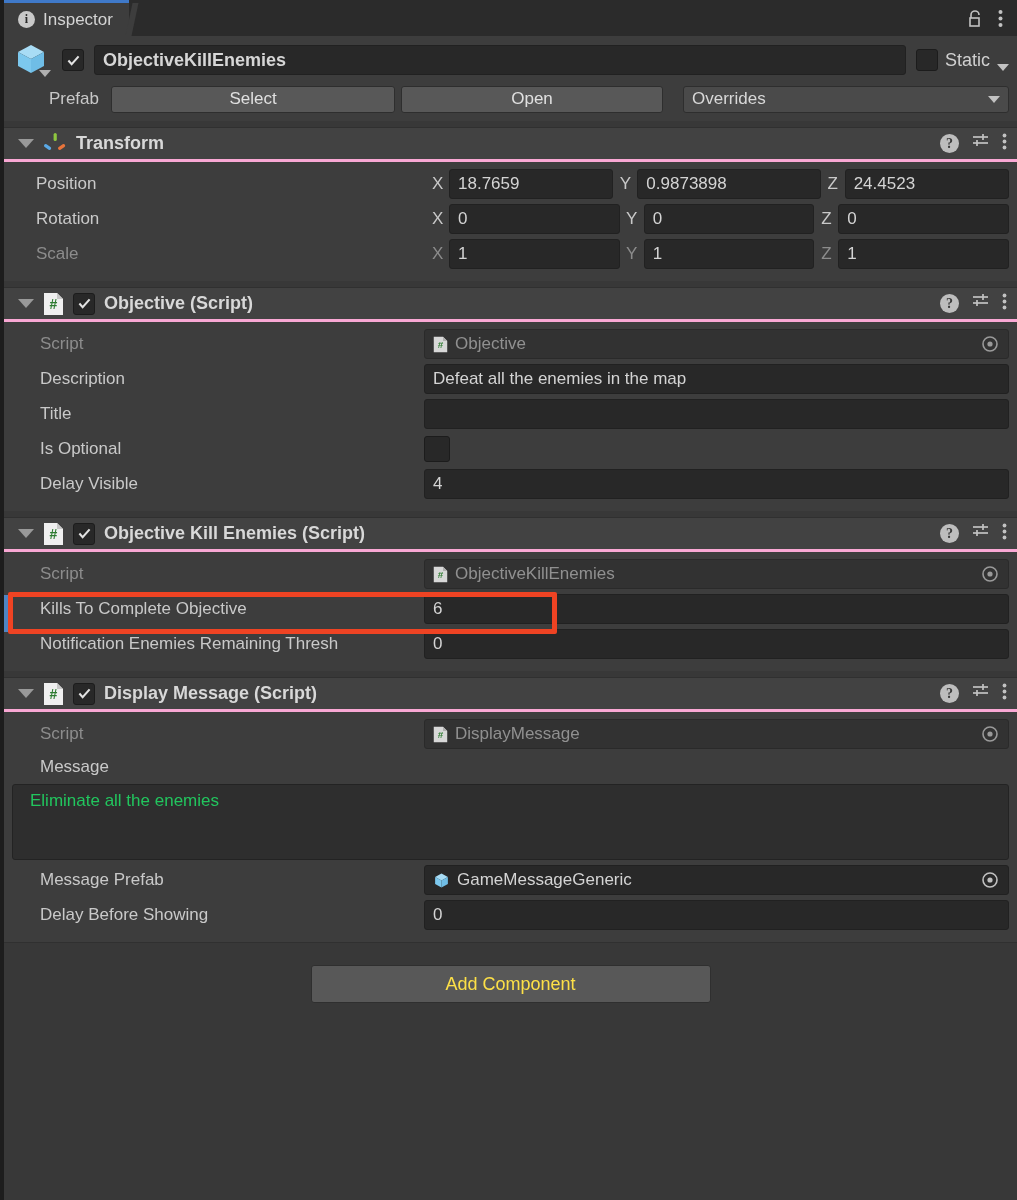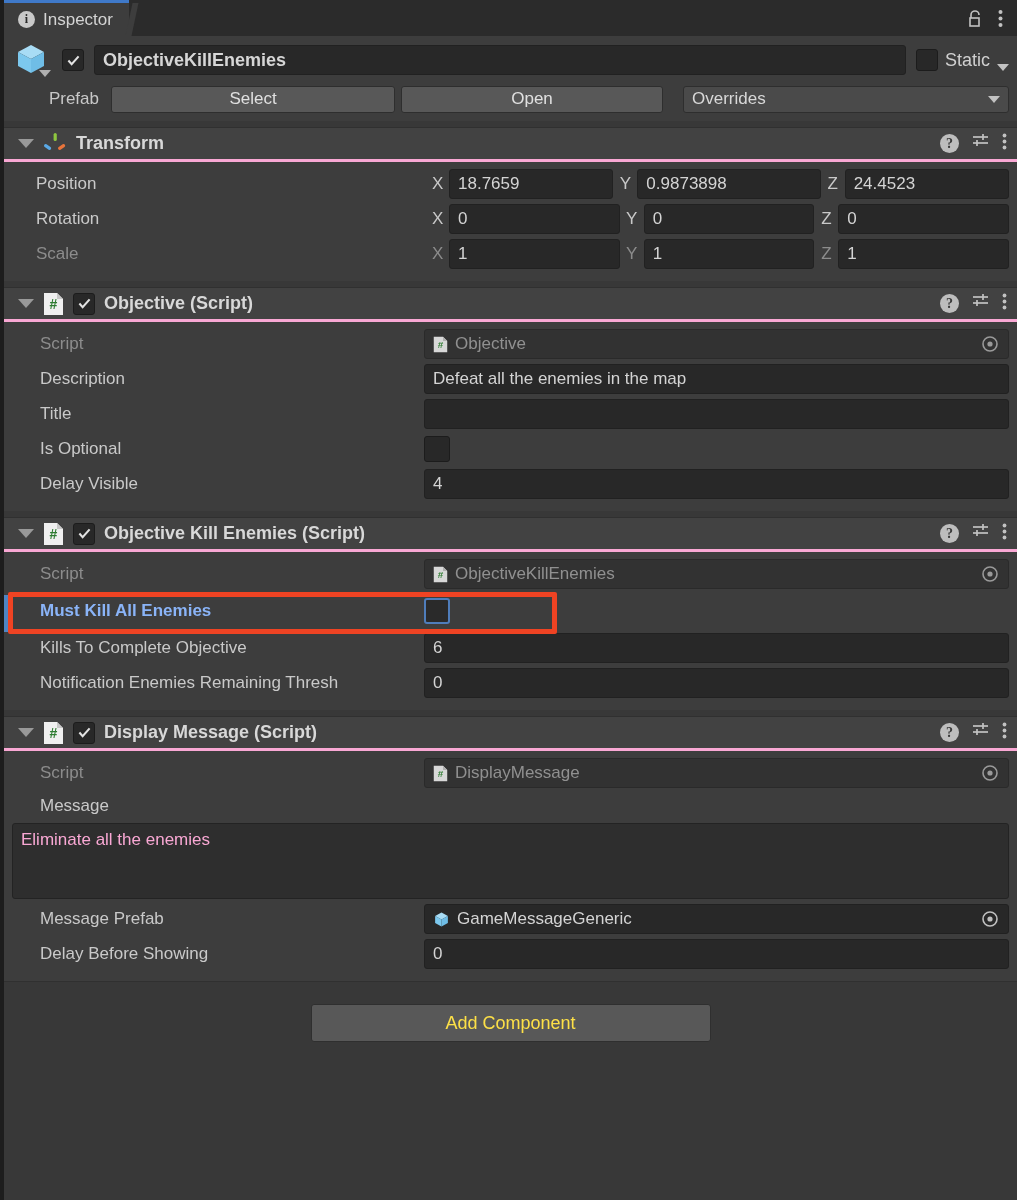--- a/index.html
+++ b/index.html
@@ -115,21 +115,21 @@
     border: 1px solid #212121; border-radius: 3px;
     display: flex; align-items: center; padding: 0 8px;
     font-size: 17px; color: #d4d4d4;
   }
   .field.readonly { background: #323232; color: #909090; border-color:#2a2a2a; }
   .objfield { display:flex; align-items:center; gap:7px; width:100%; }
   .picker { margin-left:auto; width:20px;height:20px; flex:0 0 auto;}
 
   .textarea {
     background: #2e2e2e; border: 1px solid #232323; border-radius: 3px;
-    height: 76px; padding: 6px 8px; font-size: 17px; color: #f9a8d4;
+    height: 76px; padding: 6px 17px; font-size: 17px; color: #22c55e;
     margin: 0 0 4px 0;
   }
 
   .hl-label { color: #8ab4f8; font-weight: bold; }
 
   .redbox {
     position: absolute; border: 5px solid #ef4323; border-radius: 2px;
     pointer-events: none;
   }
   .ovbar { position: absolute; background: #4f85c4; }
@@ -412,24 +412,20 @@
           </svg>
           <span>ObjectiveKillEnemies</span>
           <svg class="picker" viewBox="0 0 20 20">
             <circle cx="10" cy="10" r="7" fill="none" stroke="#9a9a9a" stroke-width="1.6"></circle>
               <circle cx="10" cy="10" r="2.6" fill="#9a9a9a"></circle>
           </svg>
         </span>
       </div>
     </div>
 
-    <div class="row" style="height:36px;">
-      <span class="row-lbl hl-label" style="width:412px;padding-left:28px;">Must Kill All Enemies</span>
-      <span class="chk empty focus" style="width:26px;height:26px;"></span>
-    </div>
 
     <div class="row">
       <span class="row-lbl" style="width:412px;padding-left:28px;">Kills To Complete Objective</span>
       <div class="field">
           <span>6</span>
         </div>
     </div>
     <div class="row">
       <span class="row-lbl" style="width:412px;padding-left:28px;white-space:nowrap;">Notification Enemies Remaining Thresh</span>
       <div class="field">

